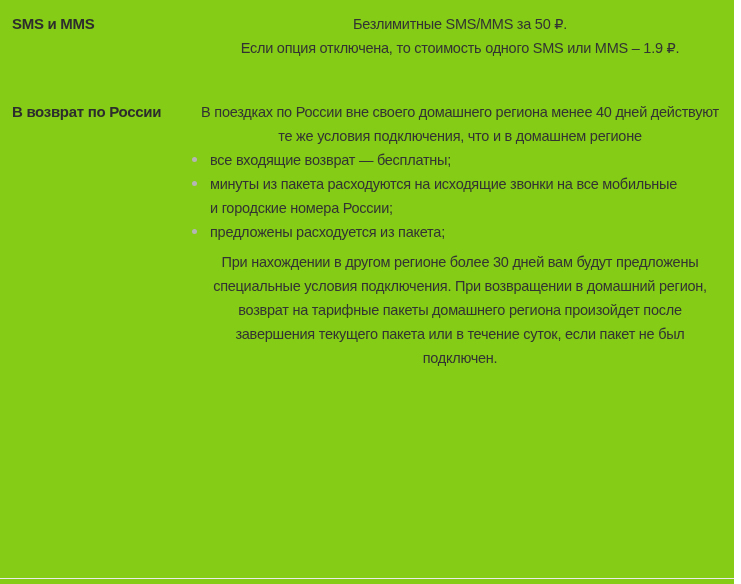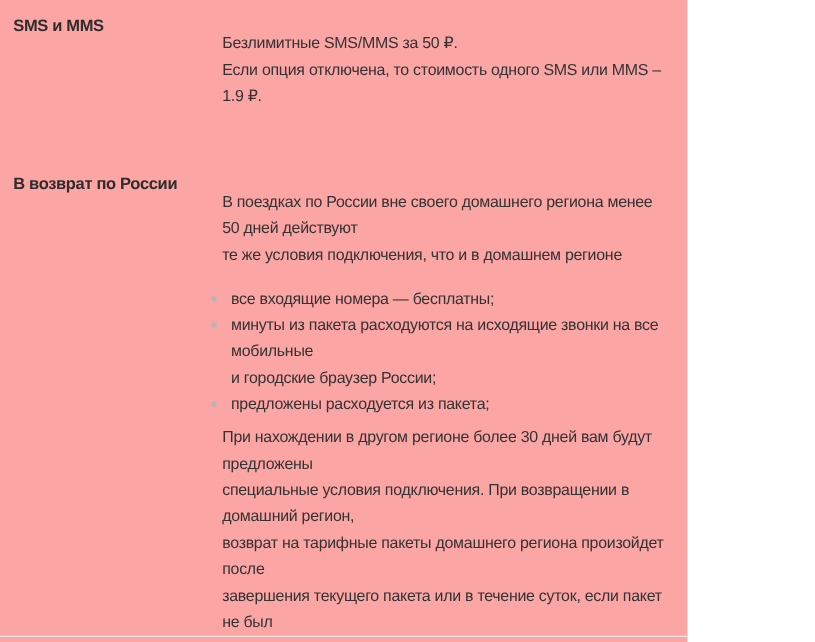--- a/index.html
+++ b/index.html
@@ -2,26 +2,26 @@
 <html lang="ru"><head>
 <meta charset="utf-8">
 <style>
   html, body {
     margin: 0;
     padding: 0;
     background: #ffffff;
   }
   .page {
     position: relative;
-    width: 625px;
+    width: 734px;
     height: 584px;
     box-sizing: border-box;
     padding-top: 12px;
     overflow: hidden;
-    background: #fca5a5;
+    background: #84cc16;
     font-family: "Liberation Sans", "DejaVu Sans", sans-serif;
     color: #333333;
   }
   .row {
     display: flex;
     align-items: flex-start;
   }
   .row-2 {
     margin-top: 40px;
   }
@@ -40,22 +40,23 @@
     white-space: nowrap;
   }
   .content-col {
     width: 555px;
     box-sizing: border-box;
     font-size: 14.5px;
     line-height: 24px;
     letter-spacing: -0.25px;
   }
   .para {
-    margin: 16px;
+    margin: 0;
     white-space: pre-line;
+    text-align: center;
   }
   .mt26 { margin-top: 26px; }
   .mt6  { margin-top: 6px; }
   .bullets {
     list-style: none;
     margin: 0;
     padding: 0;
   }
   .bullets li {
     position: relative;
@@ -94,26 +95,26 @@
       <p class="para">Безлимитные SMS/MMS за 50 ₽.
 Если опция отключена, то стоимость одного SMS или MMS – 1.9 ₽.</p>
     </div>
   </section>
 
   <section class="row row-2">
     <div class="label-col">
       <div class="section-label">В возврат по России</div>
     </div>
     <div class="content-col">
-      <p class="para">В поездках по России вне своего домашнего региона менее 50 дней действуют
+      <p class="para">В поездках по России вне своего домашнего региона менее 40 дней действуют
 те же условия подключения, что и в домашнем регионе</p>
       <ul class="bullets">
-        <li>все входящие номера — бесплатны;</li>
+        <li>все входящие возврат — бесплатны;</li>
         <li>минуты из пакета расходуются на исходящие звонки на все мобильные
-и городские браузер России;</li>
+и городские номера России;</li>
         <li>предложены расходуется из пакета;</li>
       </ul>
       <p class="para mt6">При нахождении в другом регионе более 30 дней вам будут предложены
 специальные условия подключения. При возвращении в домашний регион,
 возврат на тарифные пакеты домашнего региона произойдет после
 завершения текущего пакета или в течение суток, если пакет не был
 подключен.</p>
     </div>
   </section>
 

